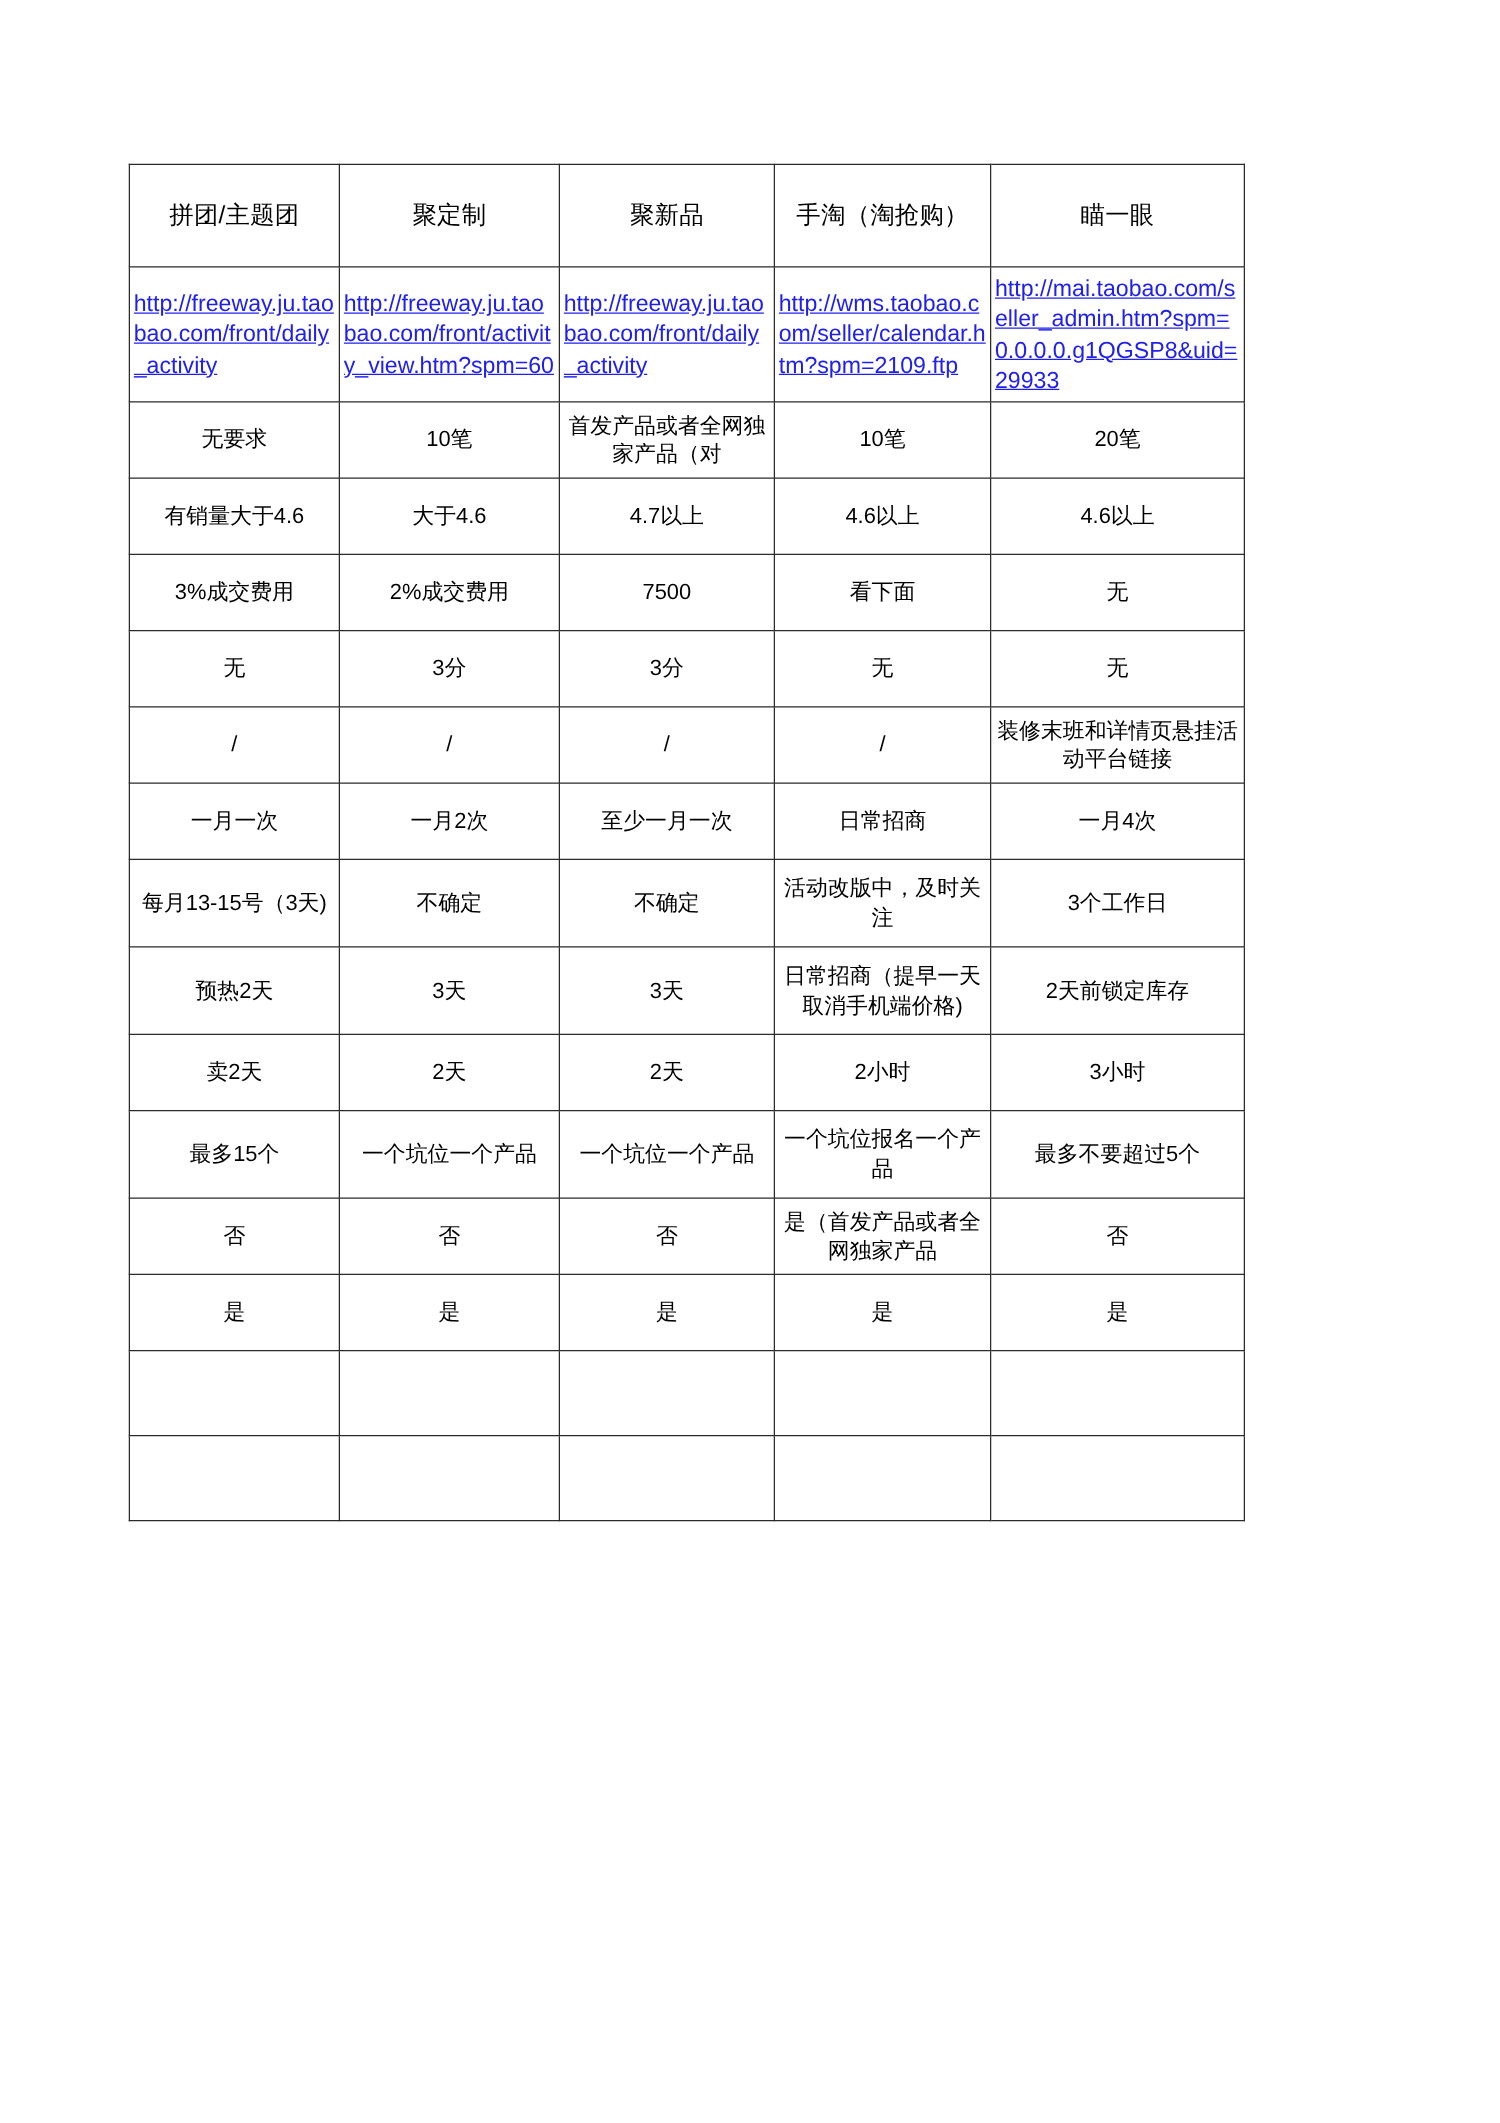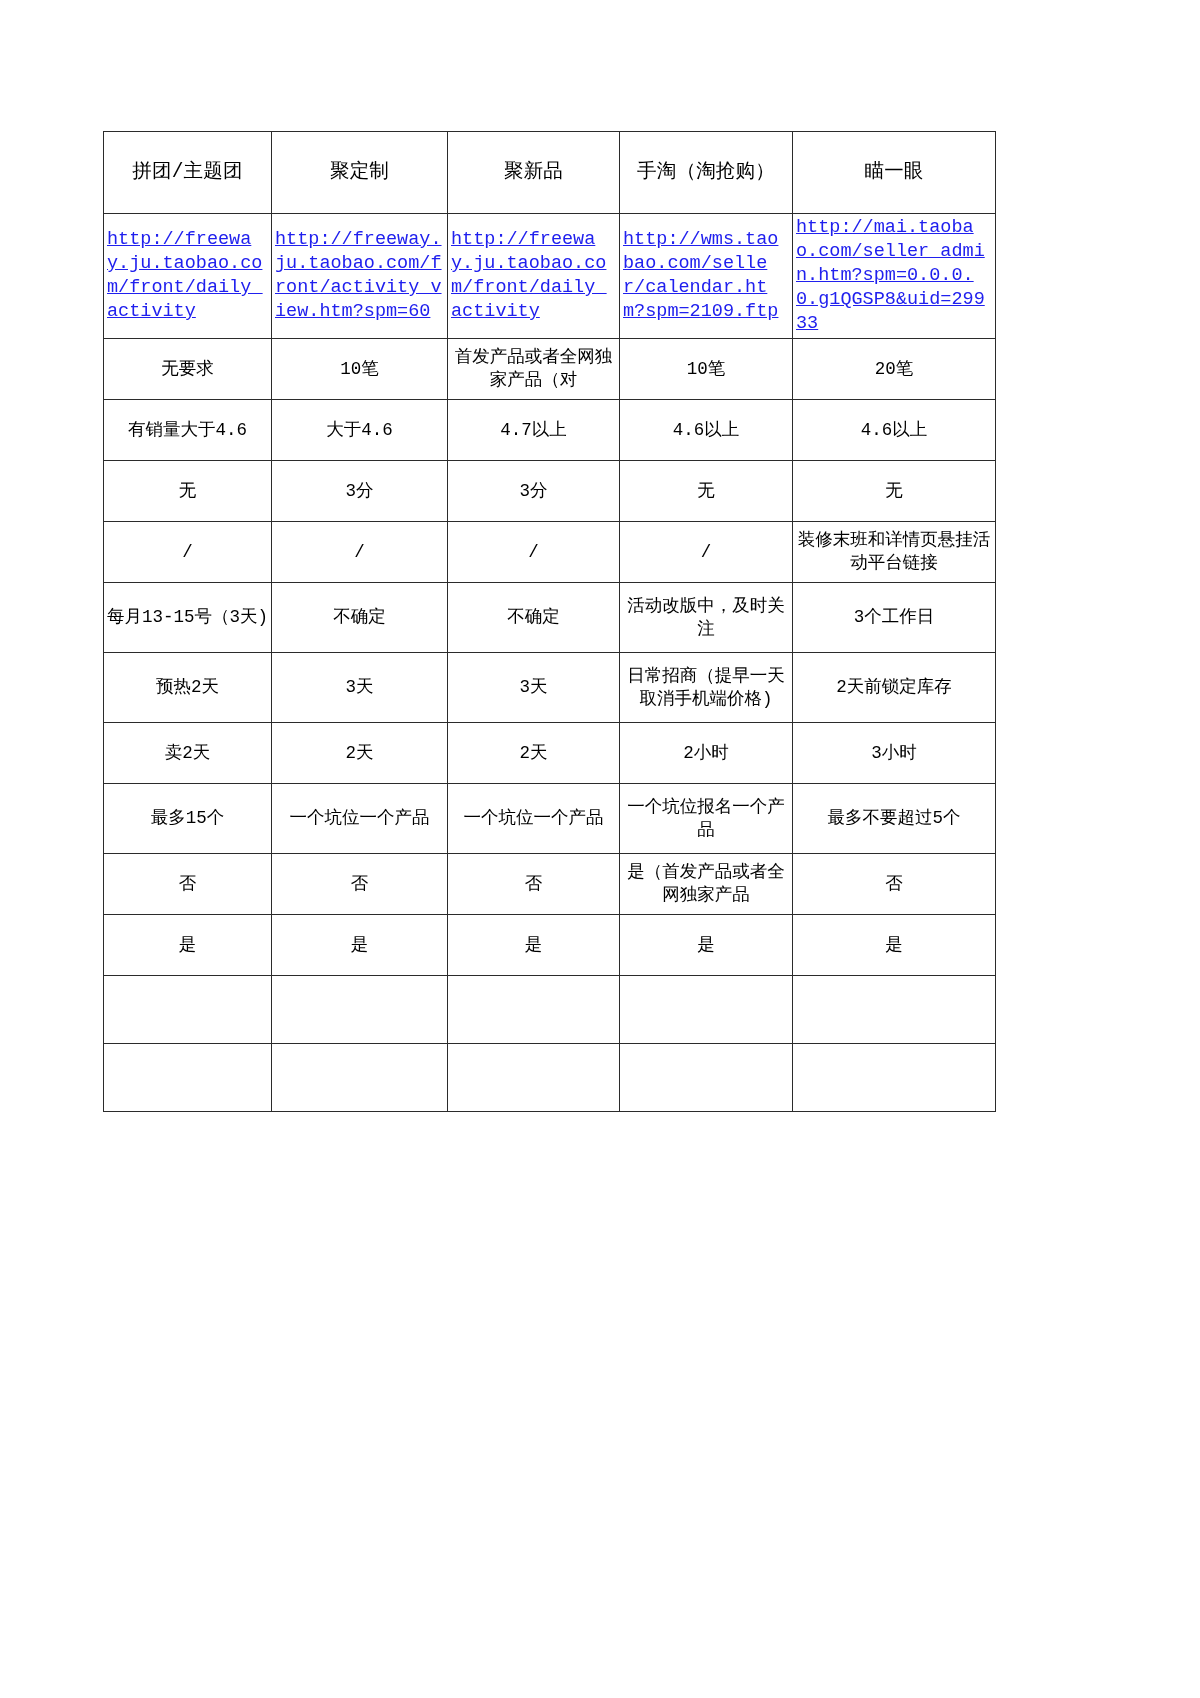--- a/index.html
+++ b/index.html
@@ -27,21 +27,20 @@
     position: absolute;
     left: 103px;
     top: 131px;
     width: 892px;
   }
 
   table.cmp {
     border-collapse: collapse;
     table-layout: fixed;
     width: 892px;
-    font-family: Liberation Mono, monospace;
   }
 
   table.cmp col.c0 { width: 168px; }
   table.cmp col.c1 { width: 176px; }
   table.cmp col.c2 { width: 172px; }
   table.cmp col.c3 { width: 173px; }
   table.cmp col.c4 { width: 203px; }
 
   table.cmp td {
     border: 1.6px solid #2b2b2b;
@@ -170,26 +169,43 @@
               <span class="cell-txt">4.7以上</span>
             </td>
           <td>
               <span class="cell-txt">4.6以上</span>
             </td>
           <td>
               <span class="cell-txt">4.6以上</span>
             </td>
         </tr>
 
-
-
-        <tr class="r-std">
+        <tr class="r-std">
+          <td>
+              <span class="cell-txt">3%成交费用</span>
+            </td>
+          <td>
+              <span class="cell-txt">2%成交费用</span>
+            </td>
+          <td>
+              <span class="cell-txt">7500</span>
+            </td>
+          <td>
+              <span class="cell-txt">看下面</span>
+            </td>
           <td>
               <span class="cell-txt">无</span>
             </td>
+        </tr>
+
+
+        <tr class="r-std">
+          <td>
+              <span class="cell-txt">无</span>
+            </td>
           <td>
               <span class="cell-txt">3分</span>
             </td>
           <td>
               <span class="cell-txt">3分</span>
             </td>
           <td>
               <span class="cell-txt">无</span>
             </td>
           <td>
@@ -208,20 +224,37 @@
               <span class="cell-txt">/</span>
             </td>
           <td>
               <span class="cell-txt">/</span>
             </td>
           <td>
               <span class="cell-txt">装修末班和详情页悬挂活动平台链接</span>
             </td>
         </tr>
 
+        <tr class="r-std">
+          <td>
+              <span class="cell-txt">一月一次</span>
+            </td>
+          <td>
+              <span class="cell-txt">一月2次</span>
+            </td>
+          <td>
+              <span class="cell-txt">至少一月一次</span>
+            </td>
+          <td>
+              <span class="cell-txt">日常招商</span>
+            </td>
+          <td>
+              <span class="cell-txt">一月4次</span>
+            </td>
+        </tr>
 
 
         <tr class="r-tall">
           <td>
               <span class="cell-txt">每月13-15号（3天)</span>
             </td>
           <td>
               <span class="cell-txt">不确定</span>
             </td>
           <td>

